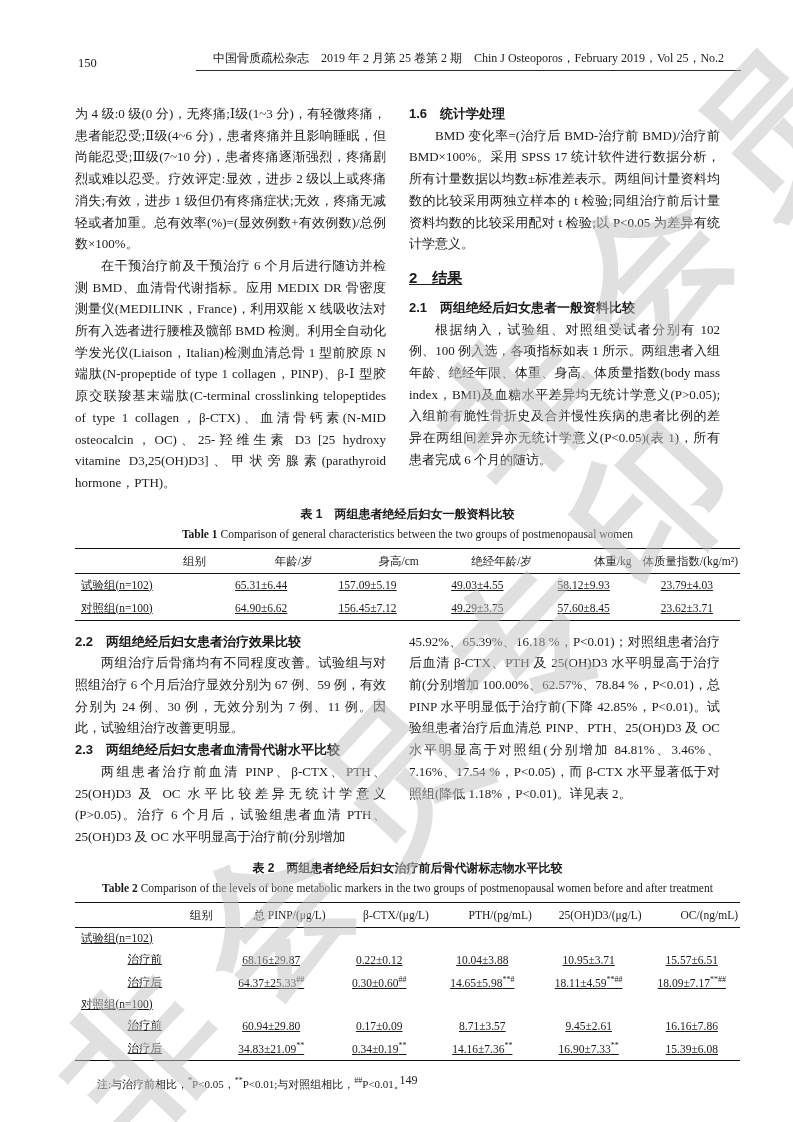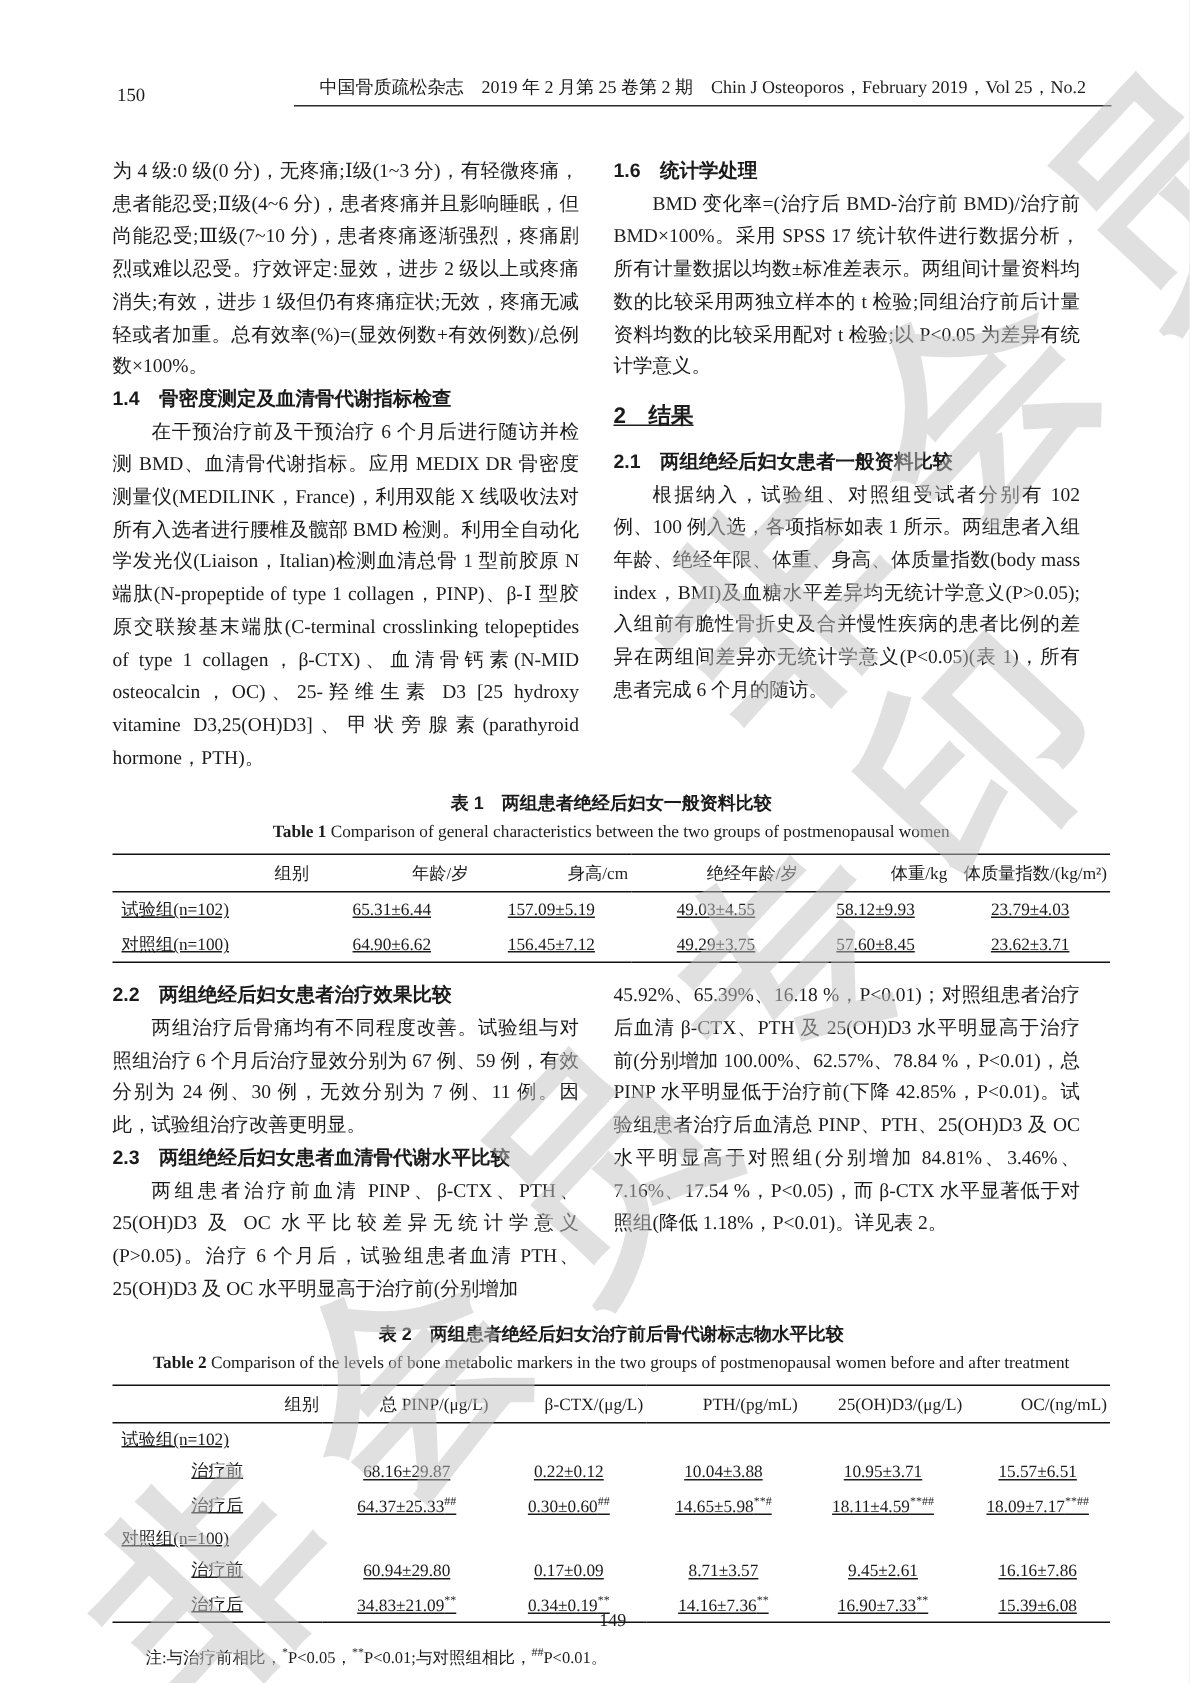--- a/index.html
+++ b/index.html
@@ -50,21 +50,20 @@
     <div class="journal">
       <span>中国骨质疏松杂志　2019 年 2 月第 25 卷第 2 期　Chin J Osteoporos，February 2019，Vol 25，No.2</span>
     </div>
   </div>
 
   <div class="content">
 
     <div class="cols">
       <div class="col">
         <p class="noindent">为 4 级:0 级(0 分)，无疼痛;Ⅰ级(1~3 分)，有轻微疼痛，患者能忍受;Ⅱ级(4~6 分)，患者疼痛并且影响睡眠，但尚能忍受;Ⅲ级(7~10 分)，患者疼痛逐渐强烈，疼痛剧烈或难以忍受。疗效评定:显效，进步 2 级以上或疼痛消失;有效，进步 1 级但仍有疼痛症状;无效，疼痛无减轻或者加重。总有效率(%)=(显效例数+有效例数)/总例数×100%。</p>
-        <div class="h3">1.4　骨密度测定及血清骨代谢指标检查</div>
         <p>在干预治疗前及干预治疗 6 个月后进行随访并检测 BMD、血清骨代谢指标。应用 MEDIX DR 骨密度测量仪(MEDILINK，France)，利用双能 X 线吸收法对所有入选者进行腰椎及髋部 BMD 检测。利用全自动化学发光仪(Liaison，Italian)检测血清总骨 1 型前胶原 N 端肽(N-propeptide of type 1 collagen，PINP)、β-Ⅰ 型胶原交联羧基末端肽(C-terminal crosslinking telopeptides of type 1 collagen，β-CTX)、血清骨钙素(N-MID osteocalcin，OC)、25-羟维生素 D3 [25 hydroxy vitamine D3,25(OH)D3]、甲状旁腺素(parathyroid hormone，PTH)。</p>
       </div>
       <div class="col">
         <div class="h3">1.6　统计学处理</div>
         <p>BMD 变化率=(治疗后 BMD-治疗前 BMD)/治疗前 BMD×100%。采用 SPSS 17 统计软件进行数据分析，所有计量数据以均数±标准差表示。两组间计量资料均数的比较采用两独立样本的 t 检验;同组治疗前后计量资料均数的比较采用配对 t 检验;以 P&lt;0.05 为差异有统计学意义。</p>
         <div class="h2">2　结果</div>
         <div class="h3">2.1　两组绝经后妇女患者一般资料比较</div>
         <p>根据纳入，试验组、对照组受试者分别有 102 例、100 例入选，各项指标如表 1 所示。两组患者入组年龄、绝经年限、体重、身高、体质量指数(body mass index，BMI)及血糖水平差异均无统计学意义(P&gt;0.05);入组前有脆性骨折史及合并慢性疾病的患者比例的差异在两组间差异亦无统计学意义(P&lt;0.05)(表 1)，所有患者完成 6 个月的随访。</p>
       </div>
     </div>

